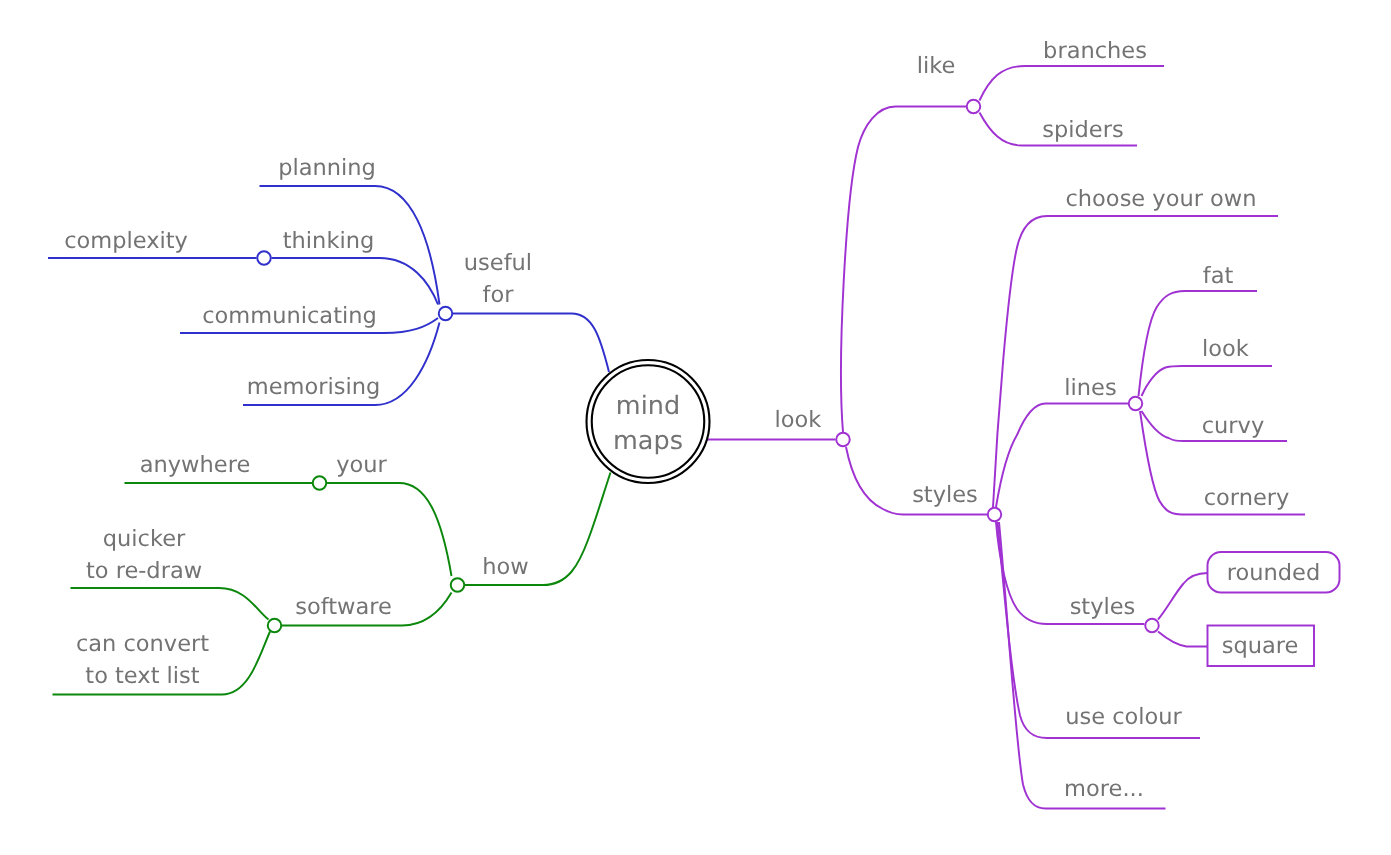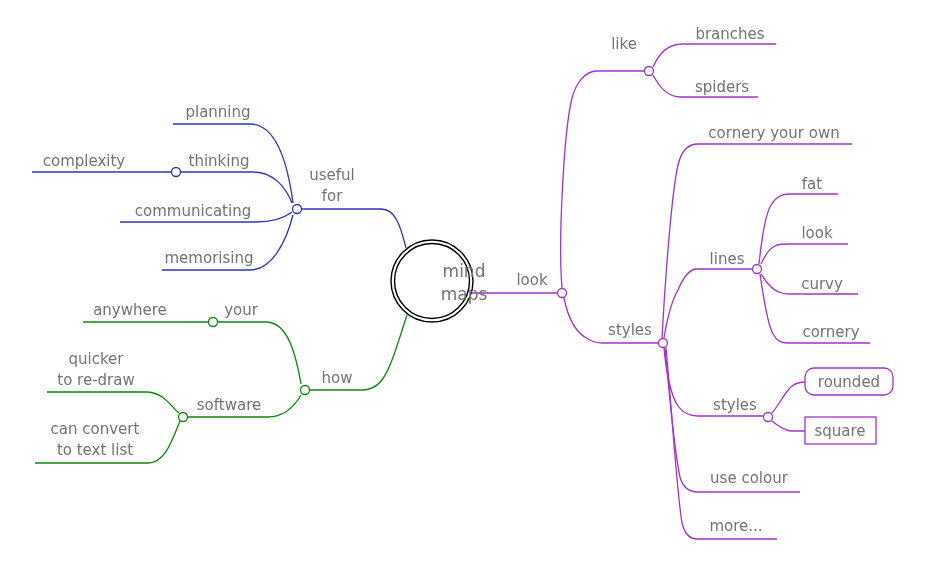--- a/index.html
+++ b/index.html
@@ -6,21 +6,21 @@
   #stage{
     position:relative;width:927px;height:570px;background:#ffffff;
     font-family:"DejaVu Sans","Liberation Sans",sans-serif;overflow:hidden;
   }
   #canvas{position:absolute;left:0;top:0;}
   .lbl{
     position:absolute;transform:translate(-50%,-50%);
     white-space:pre-line;text-align:center;color:#737373;
     font-size:15px;line-height:21px;cursor:default;
   }
-  .root-lbl{font-size:17px;line-height:23px;margin-left:32px;}
+  .root-lbl{font-size:17px;line-height:23px;}
 </style>
 </head>
 <body>
 
 <div id="stage">
 
   <svg id="canvas" width="927" height="570" viewBox="0 0 927 570">
 
     <g fill="none" stroke-width="1.3" stroke="#3030cc">
       <path d="M 173 124 H 250 C 274 124 287 158 293 203"></path>
@@ -95,21 +95,21 @@
   <div class="lbl" style="left:95px;top:440px">can convert
 to text list</div>
   <div class="lbl" style="left:96px;top:370px">quicker
 to re-draw</div>
 
   <div class="lbl" style="left:532px;top:280px">look</div>
   <div class="lbl" style="left:624px;top:44px">like</div>
   <div class="lbl" style="left:730px;top:34px">branches</div>
   <div class="lbl" style="left:722px;top:87px">spiders</div>
   <div class="lbl" style="left:630px;top:330px">styles</div>
-  <div class="lbl" style="left:774px;top:133px">cornery your own</div>
+  <div class="lbl" style="left:774px;top:133px">choose your own</div>
   <div class="lbl" style="left:727px;top:259px">lines</div>
   <div class="lbl" style="left:812px;top:184px">fat</div>
   <div class="lbl" style="left:817px;top:233px">look</div>
   <div class="lbl" style="left:822px;top:284px">curvy</div>
   <div class="lbl" style="left:831px;top:332px">cornery</div>
   <div class="lbl" style="left:735px;top:405px">styles</div>
   <div class="lbl" style="left:849px;top:382px">rounded</div>
   <div class="lbl" style="left:840px;top:431px">square</div>
   <div class="lbl" style="left:749px;top:478px">use colour</div>
   <div class="lbl" style="left:736px;top:526px">more...</div>

